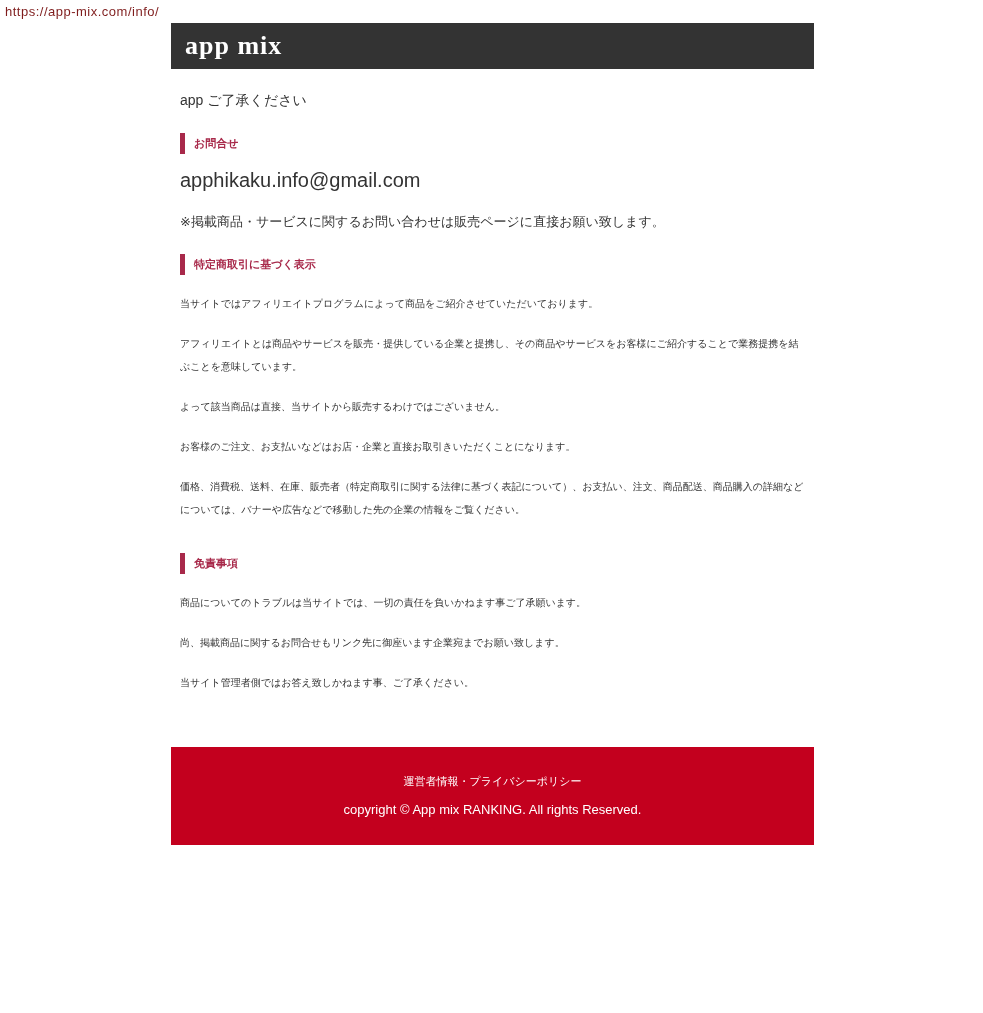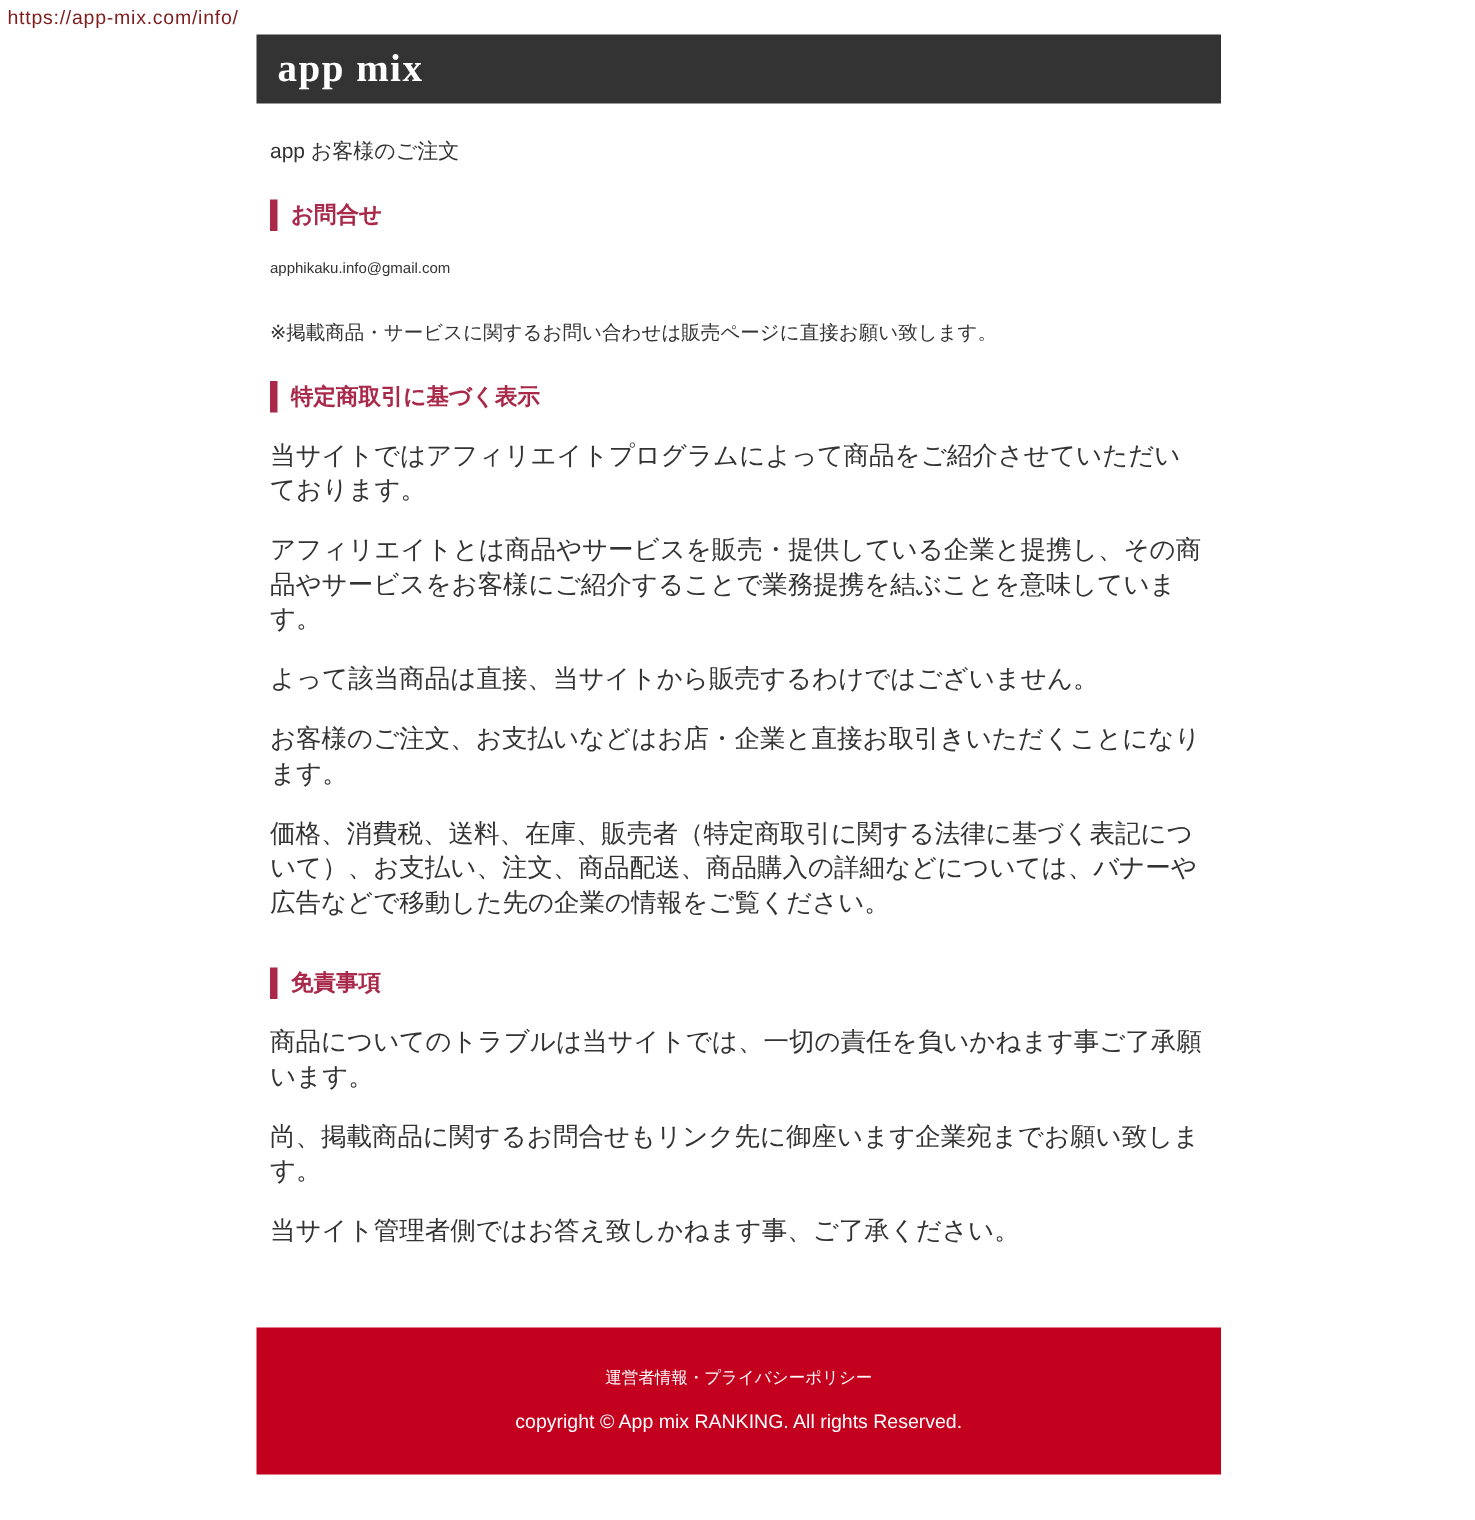--- a/index.html
+++ b/index.html
@@ -40,33 +40,33 @@
   .intro {
     margin-top: 23px;
     font-size: 14px;
     line-height: 17px;
   }
   .section-heading {
     margin: 24px 0 13px 0;
     border-left: 5px solid #a8294a;
     padding-left: 9px;
     color: #a8294a;
-    font-size: 15px;
+    font-size: 11px;
     font-weight: bold;
     line-height: 21px;
   }
   .section-heading.big-gap { margin-top: 17px; }
   .section-heading.mid-gap { margin-top: 32px; }
   p.body-text {
-    font-size: 17px;
+    font-size: 10px;
     line-height: 23px;
     margin: 17px 0;
   }
   p.email-line {
-    font-size: 10px;
+    font-size: 20px;
     line-height: 20px;
     margin: 16px 0 0 0;
   }
   p.note-text {
     font-size: 13px;
     line-height: 18px;
     margin: 23px 0;
   }
   .site-footer {
     margin-top: 36px;
@@ -95,21 +95,21 @@
 <div class="url-label">https://app-mix.com/info/</div>
 
 <div class="page">
 
   <header class="site-header">
     <a class="site-title">app mix</a>
   </header>
 
   <main>
 
-    <p class="intro">app お客様のご注文</p>
+    <p class="intro">app ご了承ください</p>
 
     <section>
       <h2 class="section-heading">お問合せ</h2>
       <p class="email-line">apphikaku.info@gmail.com</p>
       <p class="note-text">※掲載商品・サービスに関するお問い合わせは販売ページに直接お願い致します。</p>
     </section>
 
     <section>
       <h2 class="section-heading big-gap">特定商取引に基づく表示</h2>
       <p class="body-text">当サイトではアフィリエイトプログラムによって商品をご紹介させていただいております。</p>

